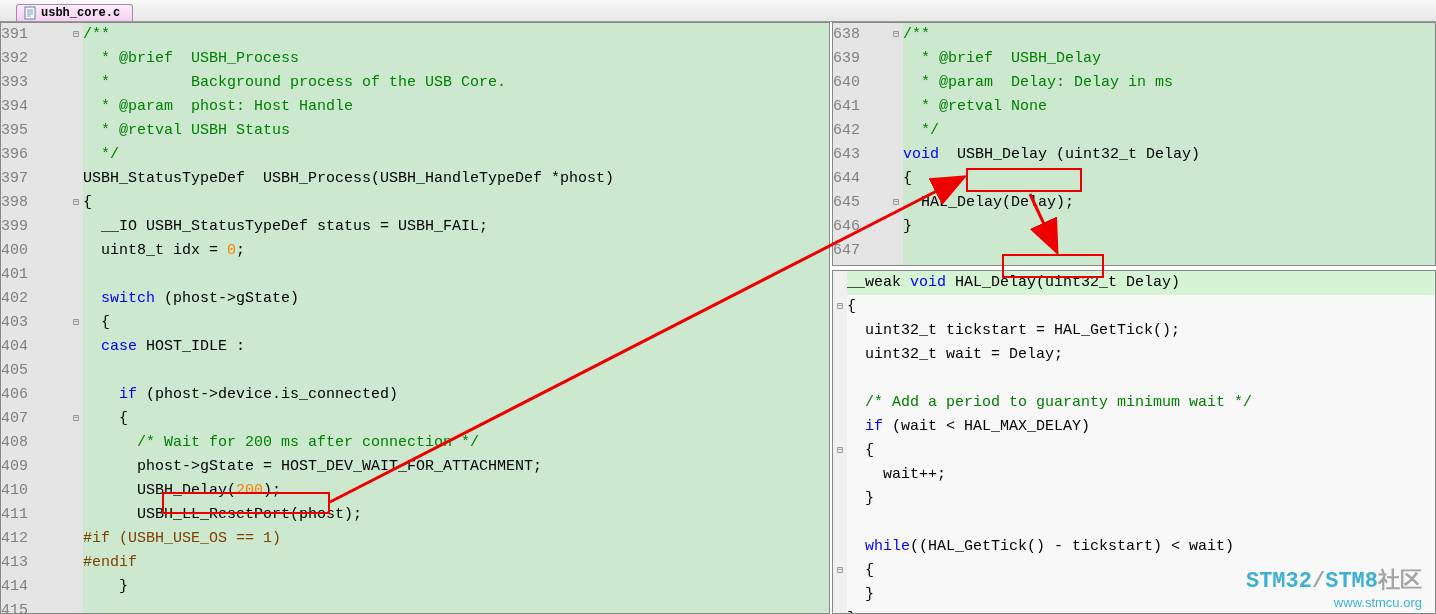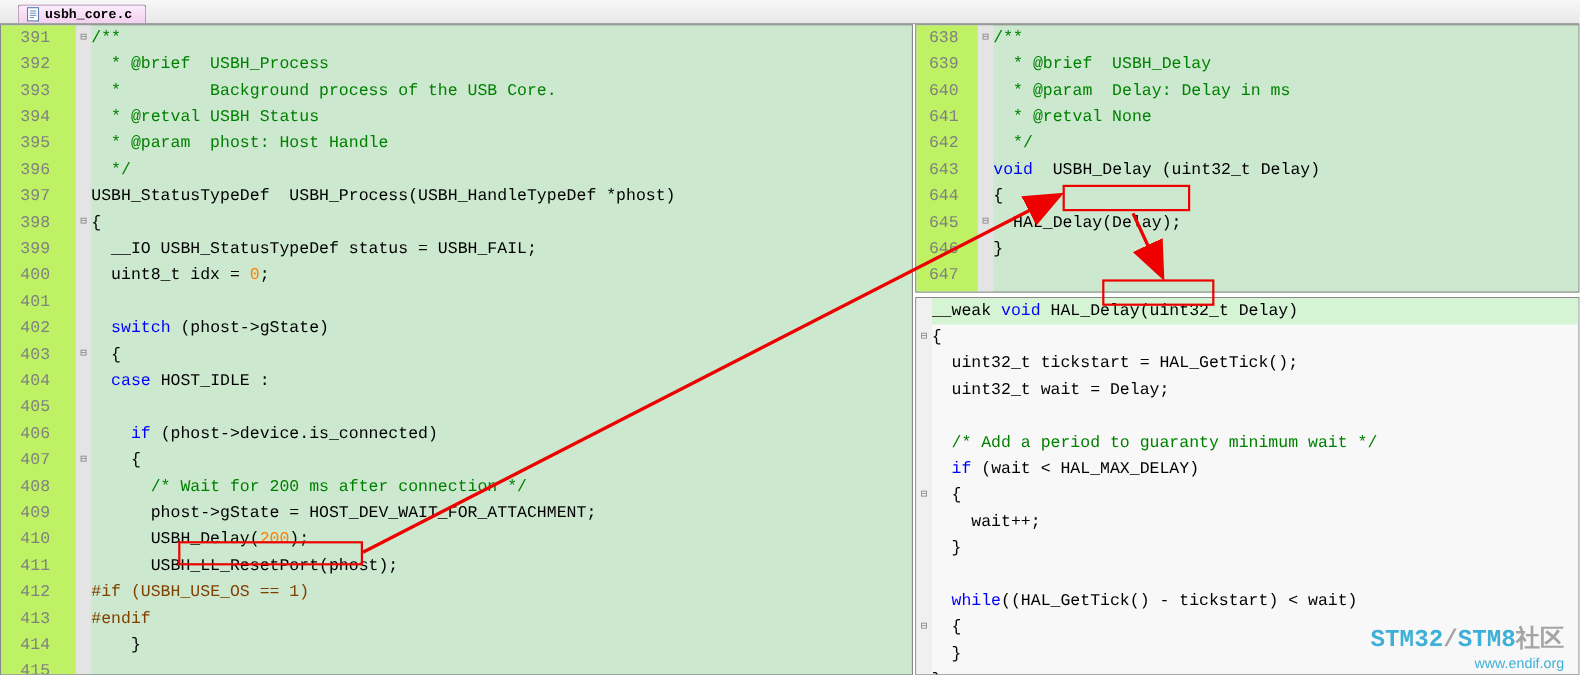--- a/index.html
+++ b/index.html
@@ -6,21 +6,21 @@
 body{font-family:Consolas,"Courier New",monospace;font-size:15px;background:#fff;width:1436px;height:614px;overflow:hidden;position:relative}
 .tab-bar{height:22px;background:linear-gradient(#f8f8f8,#e8e8e8);border-bottom:1px solid #999;display:flex;align-items:flex-end;padding-left:16px}
 .tab{background:linear-gradient(#fdecfc,#f4d0f0);border:1px solid #a8a;border-bottom:none;padding:1px 12px 1px 6px;font-size:12px;display:flex;align-items:center;gap:4px;border-radius:3px 3px 0 0}
 .tab-icon{width:14px;height:14px;display:inline-flex;align-items:center;justify-content:center}
 .tab-icon svg{width:12px;height:14px}
 .content{display:flex;height:calc(100% - 22px)}
 .pane-left{width:830px;border:1px solid #888;overflow:hidden;position:relative}
 .pane-right{flex:1;display:flex;flex-direction:column;margin-left:2px}
 .pane-top{border:1px solid #888;overflow:hidden;position:relative}
 .pane-bottom{border:1px solid #888;margin-top:4px;flex:1;overflow:hidden;position:relative}
-.gutter{width:68px;text-align:center;padding-right:6px;color:#808080;background:#bef264;font-size:15px;line-height:24px;user-select:none;float:left;height:100%}
+.gutter{width:68px;text-align:left;padding-right:6px;color:#808080;background:#e5e5e5;font-size:15px;line-height:24px;user-select:none;float:left;height:100%}
 .gutter-r{width:56px}
 .fold-col{width:14px;float:left;background:#e4e4e4;height:100%;line-height:24px;font-size:10px;color:#808080;text-align:center}
 .fold-mark{display:block;height:24px;width:14px}
 .code{overflow:hidden;line-height:24px;font-size:15px;position:relative}
 .line{white-space:pre;height:24px}
 .hl{background:#cce8cf}
 .nohl{background:#f8f8f8}
 .c-comment{color:#008000}
 .c-kw{color:#0000ff}
 .c-num{color:#ff8000}
@@ -101,22 +101,22 @@
         <span class="fold-mark"></span>
         <span class="fold-mark"></span>
         <span class="fold-mark"></span>
         <span class="fold-mark"></span>
         <span class="fold-mark"></span>
       </div>
     <div class="code" id="c-left">
         <div class="line"><span class="c-comment">/**</span></div>
         <div class="line"><span class="c-comment">  * @brief  USBH_Process</span></div>
         <div class="line"><span class="c-comment">  *         Background process of the USB Core.</span></div>
+        <div class="line"><span class="c-comment">  * @param  phost: Host Handle</span></div>
         <div class="line"><span class="c-comment">  * @retval USBH Status</span></div>
-        <div class="line"><span class="c-comment">  * @param  phost: Host Handle</span></div>
         <div class="line"><span class="c-comment">  */</span></div>
         <div class="line"><span>USBH_StatusTypeDef  USBH_Process(USBH_HandleTypeDef *phost)</span></div>
         <div class="line"><span>{</span></div>
         <div class="line"><span>  __IO USBH_StatusTypeDef status = USBH_FAIL;</span></div>
         <div class="line"><span>  uint8_t idx = </span><span class="c-num">0</span><span>;</span></div>
         <div class="line"><span></span></div>
         <div class="line"><span>  </span><span class="c-kw">switch</span><span> (phost-&gt;gState)</span></div>
         <div class="line"><span>  {</span></div>
         <div class="line"><span>  </span><span class="c-kw">case</span><span> HOST_IDLE :</span></div>
         <div class="line"><span></span></div>
@@ -227,14 +227,14 @@
   <defs>
       <marker id="ah2" markerWidth="12" markerHeight="10" refX="10" refY="5" orient="auto">
         <polygon points="0,0 12,5 0,10" fill="#e00"></polygon>
       </marker>
     </defs>
   <line x1="8" y1="2" x2="34" y2="58" stroke="#e00" stroke-width="3" marker-end="url(#ah2)"></line>
 </svg>
 
 <div class="watermark">
   <div class="wm1"><span>STM32</span><span class="gray">/</span><span>STM8</span><span class="gray">社区</span></div>
-  <div class="wm2">www.endif.org</div>
+  <div class="wm2">www.stmcu.org</div>
 </div>
 
 </body></html>

